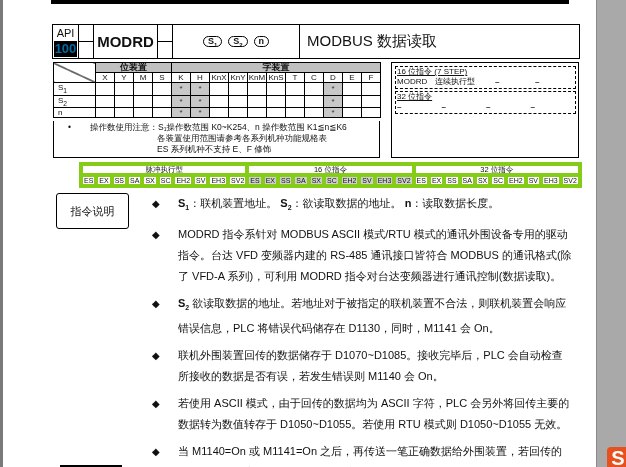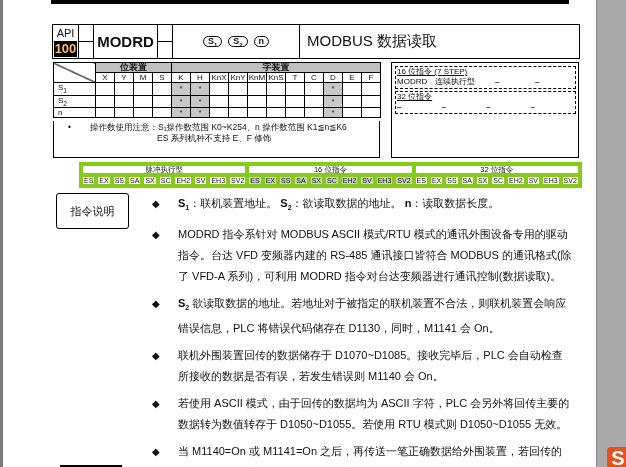--- a/index.html
+++ b/index.html
@@ -9,21 +9,21 @@
   .left-edge { position: absolute; left: 0; top: 0; width: 3px; height: 467px; background: #7a7a7a; }
   .right-gutter { position: absolute; left: 596px; top: 0; width: 30px; height: 467px; background: #a9a9a9; border-left: 1px solid #888; }
   .logo { position: absolute; left: 607px; top: 447px; width: 22px; height: 22px; background: #e8501e; border-radius: 4px 0 0 0; color: #fff; font-weight: bold; font-size: 20px; line-height: 22px; text-align: center; overflow: hidden; }
 
   .top-rule { position: absolute; left: 51px; top: 0; width: 518px; height: 4px; background: #000; }
 
   
   .hdr { position: absolute; top: 24px; left: 52px; height: 29px; display: flex; }
   .api-box { width: 27px; height: 35px; border: 1px solid #000; position: relative; }
   .api-top { font-size: 11px; text-align: center; line-height: 16px; height: 17px; }
-  .api-num { position: absolute; left: 1px; bottom: 1px; width: 23px; height: 16px; background: #000; color: #fdba74; font-weight: bold; font-size: 13px; line-height: 16px; text-align: center; }
+  .api-num { position: absolute; left: 1px; bottom: 1px; width: 23px; height: 16px; background: #000; color: #0369a1; font-weight: bold; font-size: 13px; line-height: 16px; text-align: center; }
   .hbox { height: 35px; border: 1px solid #000; border-left: none; display: flex; align-items: center; }
   .h-spacer { width: 15px; position: relative; }
   .h-spacer::after { content: ""; position: absolute; left: 0; right: 0; top: 16px; border-top: 1px solid #000; }
   .h-name { width: 64px; justify-content: center; font-weight: bold; font-size: 15px; }
   .h-ops { width: 127px; justify-content: center; gap: 6px; }
   .op { display: inline-block; border: 1.3px solid #000; border-radius: 8px; font-size: 9px; font-weight: bold; padding: 0 4px; height: 11px; line-height: 9px; }
   .op sub { font-size: 6px; }
   .h-title { width: 280px; padding-left: 7px; font-size: 15px; }
 
   
@@ -168,20 +168,21 @@
     <td class="g star">*</td>
     <td></td>
     <td></td>
   </tr>
 </tbody>
   </table>
 
 <div class="note-cell">
   <div class="l1">操作数使用注意：S₁操作数范围 K0~K254、n 操作数范围 K1≦n≦K6</div>
   <span class="bul">•</span>
+  <div class="l2">各装置使用范围请参考各系列机种功能规格表</div>
   <div class="l2">ES 系列机种不支持 E、F 修饰</div>
 </div>
 
 <div class="info">
   <div class="ibox ib1">
     <div class="ul">16 位指令 (7 STEP)</div>
     <div class="dashes">
       <span style="font-weight:normal;flex:0 0 38px">MODRD</span>
       <span style="font-weight:normal;flex:0 0 60px">连续执行型</span>
       <span>–</span>

